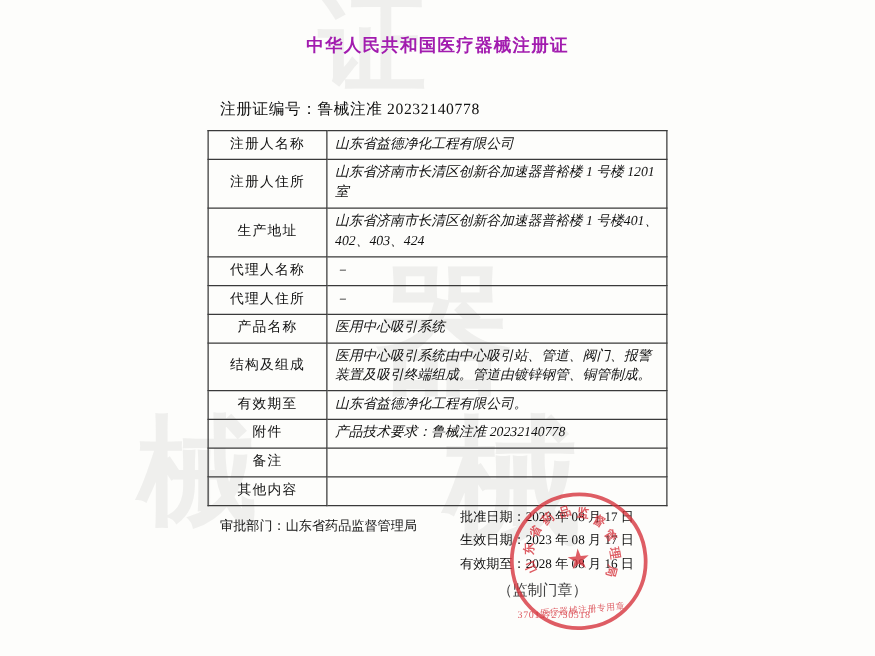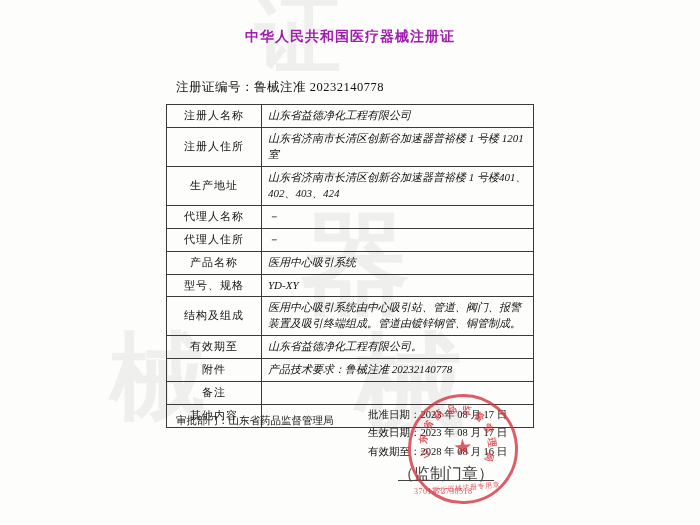--- a/index.html
+++ b/index.html
@@ -108,24 +108,23 @@
     left: 368px;
     top: 0px;
     line-height: 1.75;
     white-space: nowrap;
     text-align: right;
   }
   .sealcaption {
     position: absolute;
     left: 398px;
     top: 58px;
-    font-size: 16px;
+    font-size: 12px;
     color: #444;
     white-space: nowrap;
-    text-decoration: underline;
   }
 
   
   .seal {
     position: absolute;
     left: 408px;
     top: 394px;
     width: 104px;
     height: 104px;
     border-radius: 50%;
@@ -209,24 +208,20 @@
         <td class="label">代理人名称</td>
         <td class="value dash">－</td>
       </tr>
       <tr>
         <td class="label">代理人住所</td>
         <td class="value dash">－</td>
       </tr>
       <tr>
         <td class="label">产品名称</td>
         <td class="value">医用中心吸引系统</td>
-      </tr>
-      <tr>
-        <td class="label">型号、规格</td>
-        <td class="value">YD-XY</td>
       </tr>
       <tr>
         <td class="label">结构及组成</td>
         <td class="value">医用中心吸引系统由中心吸引站、管道、阀门、报警装置及吸引终端组成。管道由镀锌钢管、铜管制成。</td>
       </tr>
       <tr>
         <td class="label">有效期至</td>
         <td class="value">山东省益德净化工程有限公司。</td>
       </tr>
       <tr>

